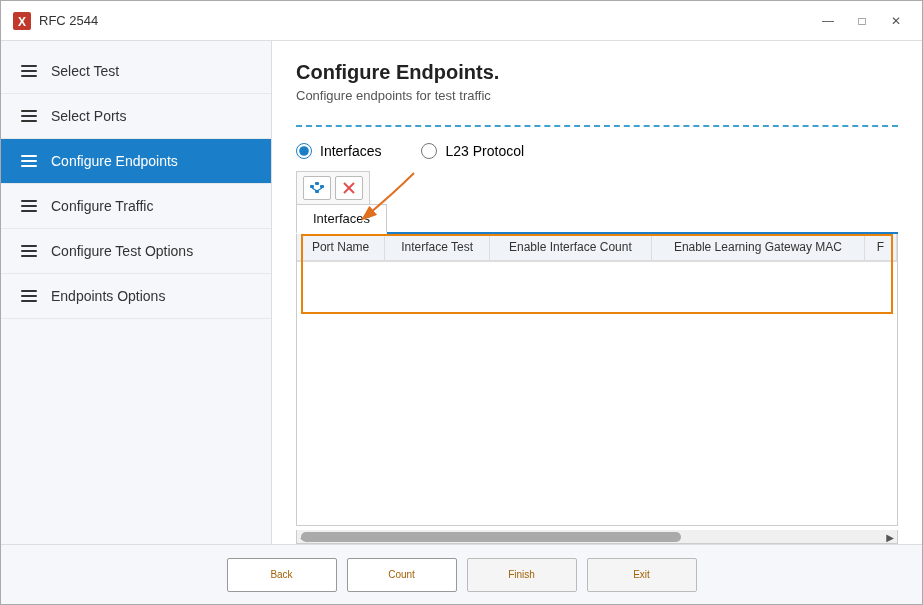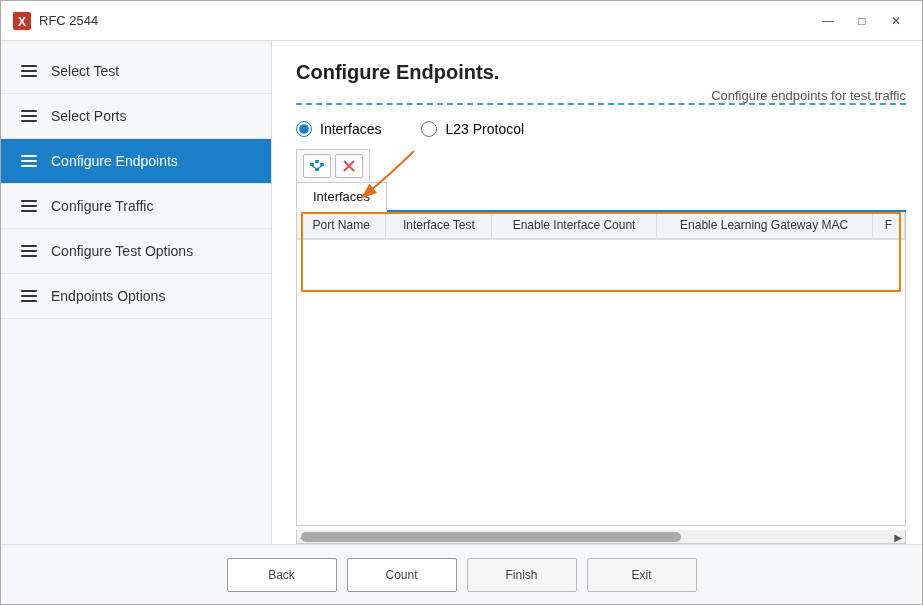--- a/index.html
+++ b/index.html
@@ -102,35 +102,34 @@
     }
     .sidebar-item-label {
       font-size: 14px;
     }
 
     
     .content {
       flex: 1;
       display: flex;
       flex-direction: column;
-      padding: 20px 16px 0 24px;
+      padding: 20px 24px 0 24px;
       overflow: hidden;
     }
 
     .content-title {
       font-size: 20px;
       font-weight: 600;
       color: #222;
       margin-bottom: 4px;
     }
     .content-subtitle {
       font-size: 13px;
       color: #555;
-      margin-bottom: 0;
-      text-align: right;
+      margin-bottom: 22px;
     }
 
     .divider {
       height: 2px;
       border-top: 2px dashed #40a0d0;
       margin-bottom: 16px;
     }
 
     
     .radio-row {
@@ -280,26 +279,26 @@
       background: #f5f7fa;
       border-top: 1px solid #ddd;
       display: flex;
       align-items: center;
       justify-content: center;
       gap: 10px;
     }
     .footer-btn {
       width: 110px;
       height: 34px;
-      font-size: 12px;
+      font-size: 10px;
       border: 1px solid #bbb;
       background: #f5f5f5;
       cursor: pointer;
       border-radius: 2px;
-      color: #404040;
+      color: #a16207;
     }
     .footer-btn.primary {
       background: #fff;
       border: 1px solid #999;
     }
   </style>
 </head>
 <body>
 
 <div class="window">

